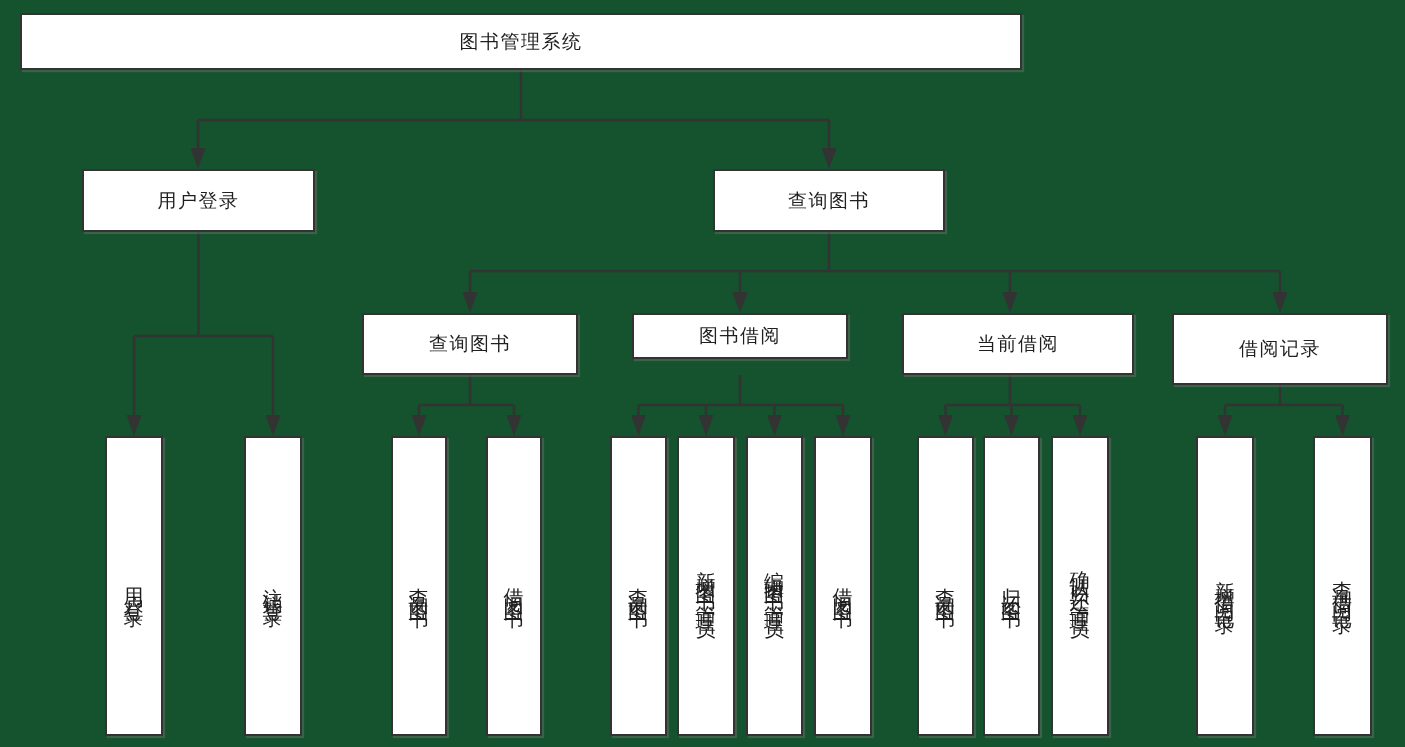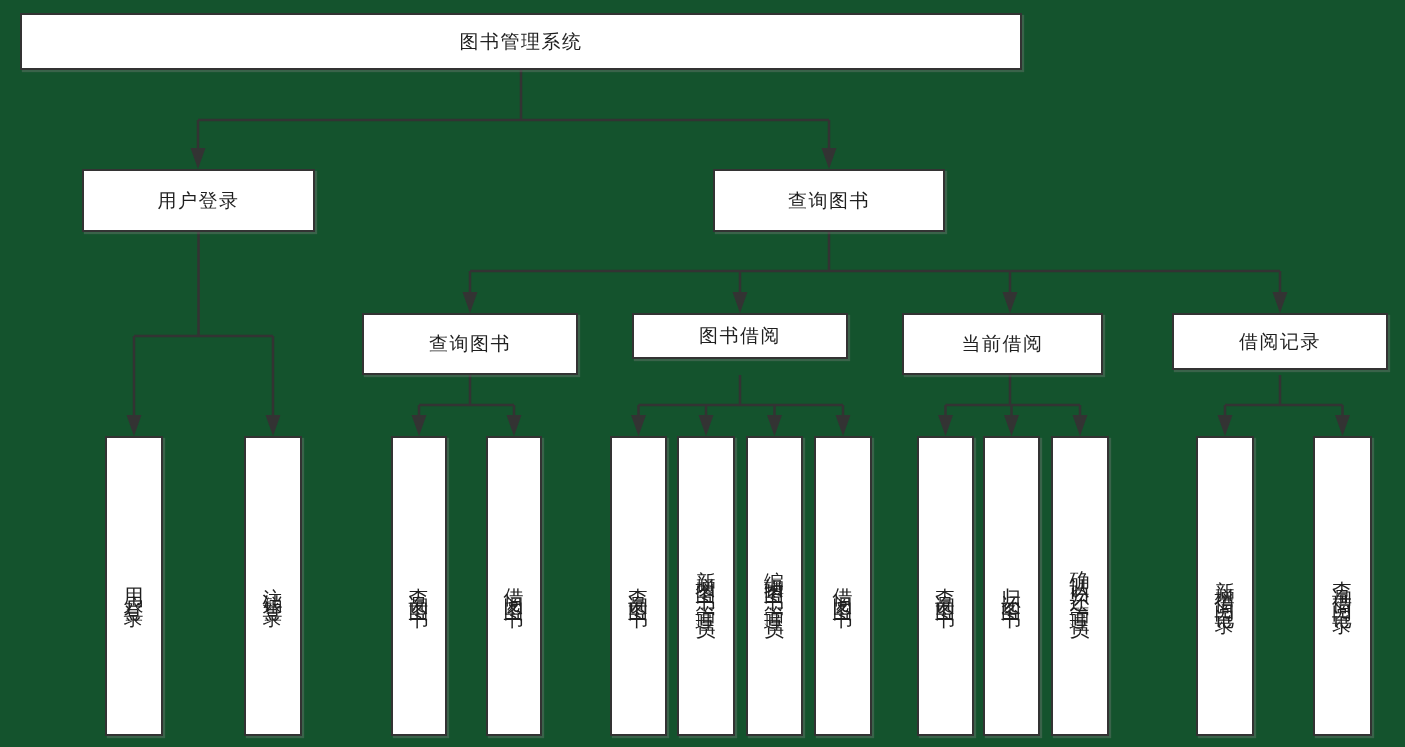--- a/index.html
+++ b/index.html
@@ -90,24 +90,24 @@
   <div class="node h" style="left:713px;top:169px;width:232px;height:63px">
     <span>查询图书</span>
   </div>
 
   <div class="node h" style="left:362px;top:313px;width:216px;height:62px">
     <span>查询图书</span>
   </div>
   <div class="node h" style="left:632px;top:313px;width:216px;height:46px">
     <span>图书借阅</span>
   </div>
-  <div class="node h" style="left:902px;top:313px;width:201px;height:62px">
+  <div class="node h" style="left:902px;top:313px;width:232px;height:62px">
     <span>当前借阅</span>
   </div>
-  <div class="node h" style="left:1172px;top:313px;width:216px;height:57px">
+  <div class="node h" style="left:1172px;top:313px;width:216px;height:72px">
     <span>借阅记录</span>
   </div>
 
   <div class="node v" style="left:105px;top:436px;width:58px;height:300px">
     <span>用户登录</span>
   </div>
   <div class="node v" style="left:244px;top:436px;width:58px;height:300px">
     <span>注销登录</span>
   </div>
 

